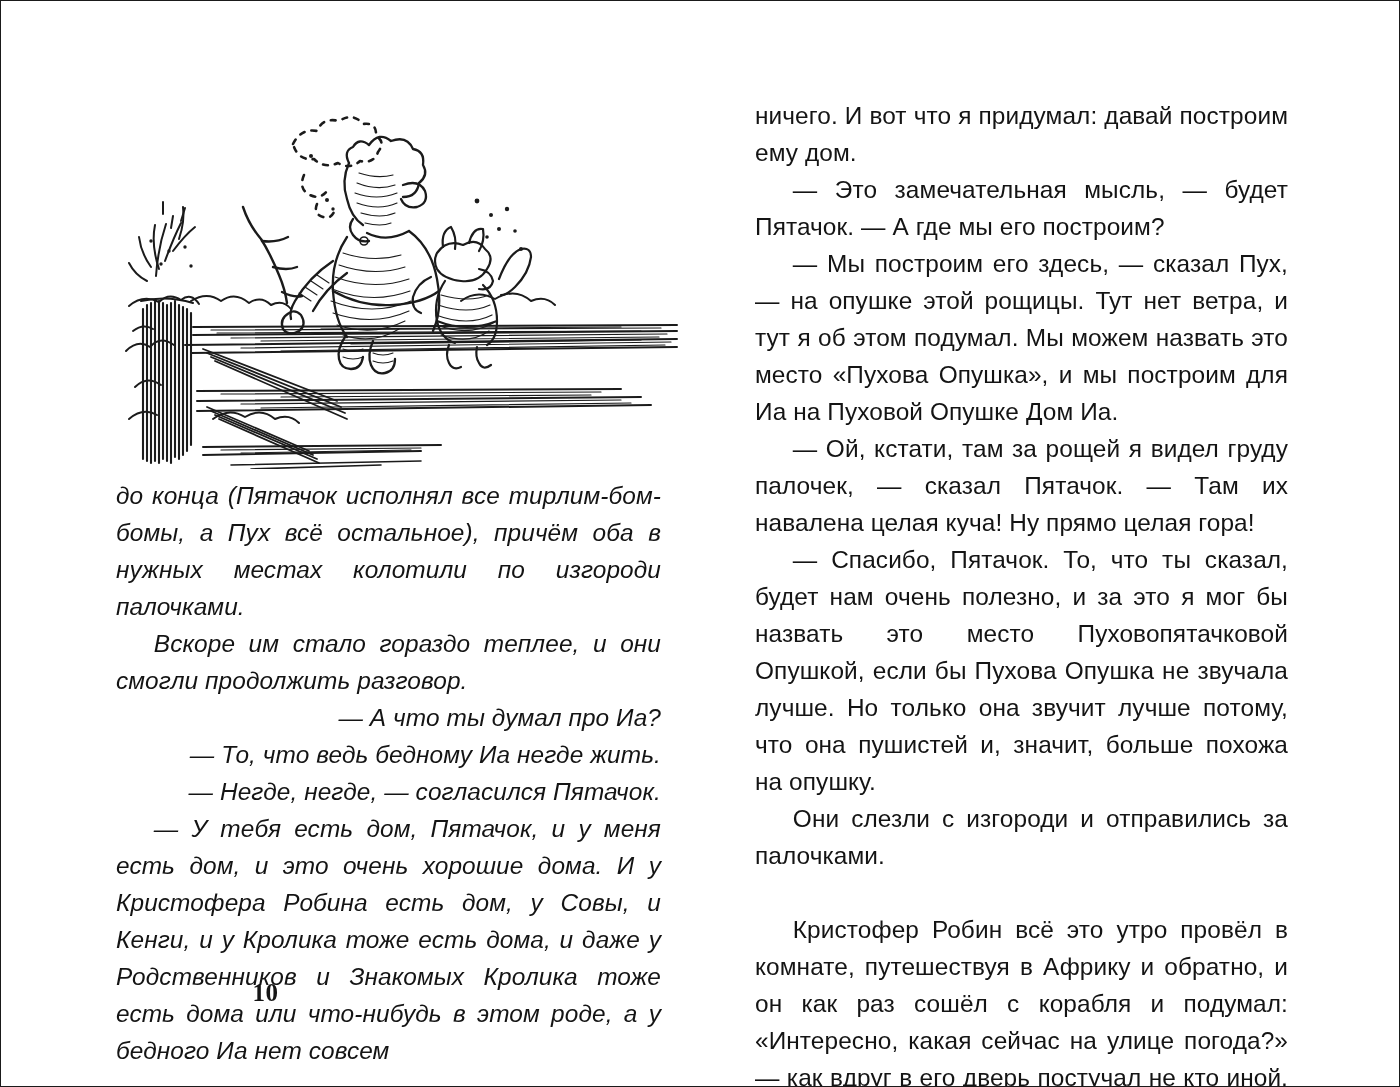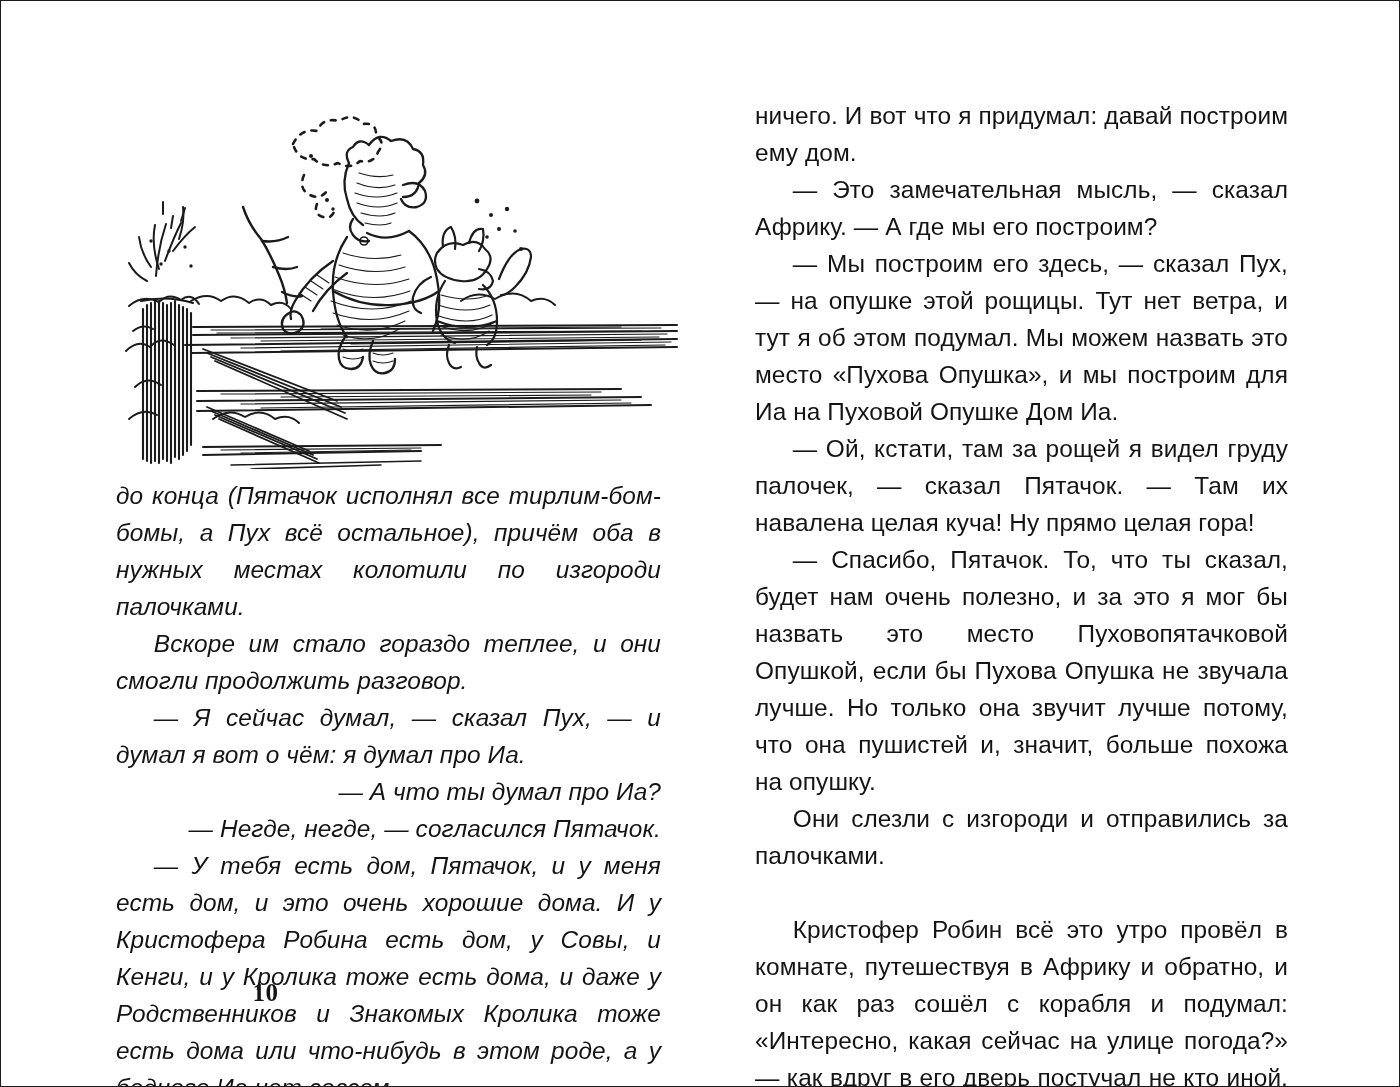--- a/index.html
+++ b/index.html
@@ -307,35 +307,35 @@
             </g>
 
           </g>
         </svg>
       </div>
 
       <div class="column col-left">
         <div class="body-text left-col">
           <p>до конца (Пятачок исполнял все тирлим-бом-бомы, а Пух всё остальное), причём оба в нужных местах колотили по изгороди палочками.</p>
           <p class="ind">Вскоре им стало гораздо теплее, и они смогли продолжить разговор.</p>
-          <p class="ind">— Я сейчас думал, — сказал Пух, — и думал я вот о чём: я думал про Иа.</p>
           <p class="ind last-line-left">— А что ты думал про Иа?</p>
+          <p class="ind last-line-left">— То, что ведь бедному Иа негде жить.</p>
           <p class="ind last-line-left">— Негде, негде, — согласился Пятачок.</p>
           <p class="ind">— У тебя есть дом, Пятачок, и у меня есть дом, и это очень хорошие дома. И у Кристофера Робина есть дом, у Совы, и Кенги, и у Кролика тоже есть дома, и даже у Родственников и Знакомых Кролика тоже есть дома или что-нибудь в этом роде, а у бедного Иа нет совсем</p>
         </div>
       </div>
 
       <div class="folio left-folio">10</div>
     </div>
 
     <div class="page-half">
       <div class="column col-right">
         <div class="body-text right-col">
           <p>ничего. И вот что я придумал: давай построим ему дом.</p>
-          <p class="ind">— Это замечательная мысль, — сказал Африку. — А где мы его построим?</p>
+          <p class="ind">— Это замечательная мысль, — будет Пятачок. — А где мы его построим?</p>
           <p class="ind"><span>— Мы построим его здесь, — сказал Пух, — на опушке этой рощицы. Тут нет ветра, и тут я об этом подумал. Мы можем назвать это место «Пухова Опушка», и мы построим для Иа на Пуховой Опушке </span><span class="ital">Дом Иа</span><span>.</span></p>
           <p class="ind">— Ой, кстати, там за рощей я видел груду палочек, — сказал Пятачок. — Там их навалена целая куча! Ну прямо целая гора!</p>
           <p class="ind">— Спасибо, Пятачок. То, что ты сказал, будет нам очень полезно, и за это я мог бы назвать это место Пуховопятачковой Опушкой, если бы Пухова Опушка не звучала лучше. Но только она звучит лучше потому, что она пушистей и, значит, больше похожа на опушку.</p>
           <p class="ind">Они слезли с изгороди и отправились за палочками.</p>
           <div class="gap"></div>
           <p class="ind">Кристофер Робин всё это утро провёл в комнате, путешествуя в Африку и обратно, и он как раз сошёл с корабля и подумал: «Интересно, какая сейчас на улице погода?» —  как вдруг в его дверь постучал не кто иной, как Иа.</p>
 
         </div>
       </div>
 

